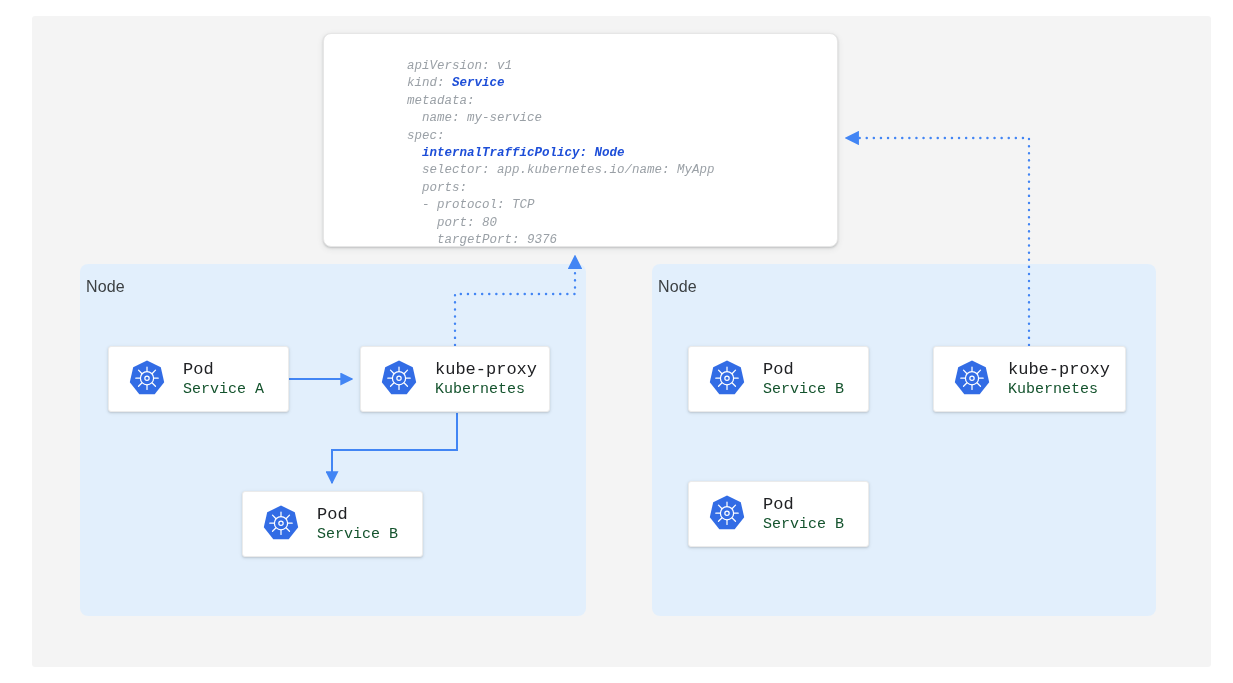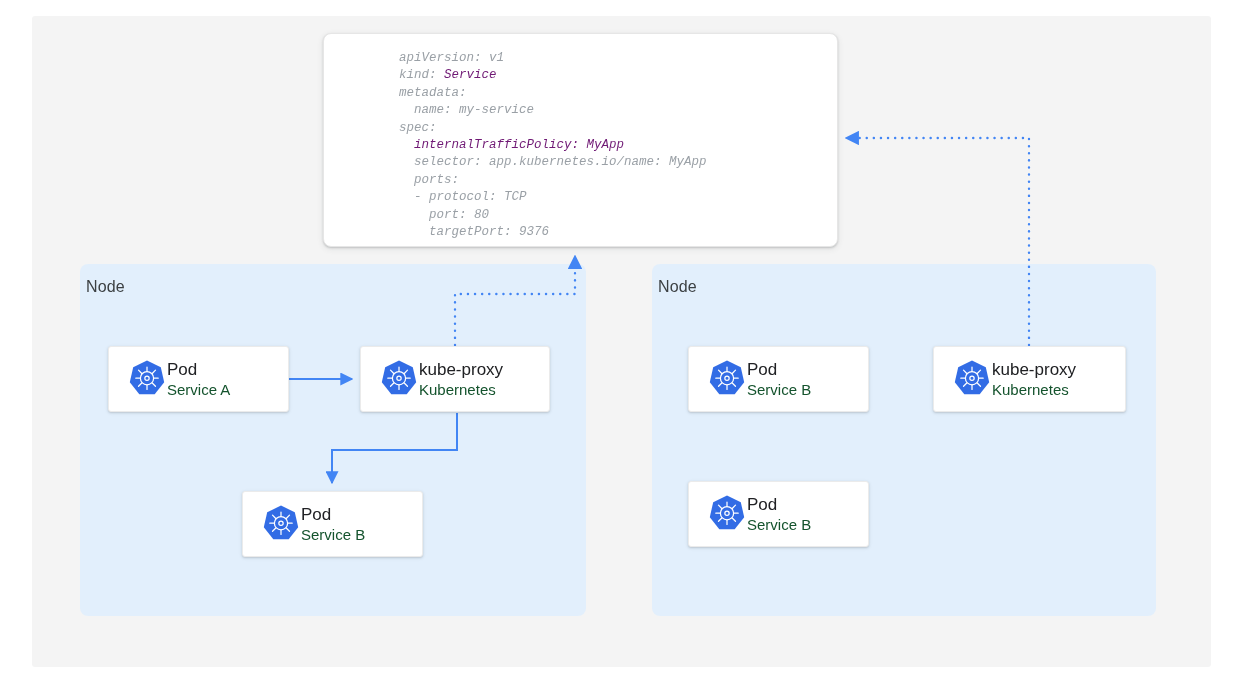--- a/index.html
+++ b/index.html
@@ -52,53 +52,55 @@
     background: #ffffff;
     border: 1px solid #e6e6e6;
     border-radius: 8px;
     box-sizing: border-box;
     box-shadow: 0 1px 2px rgba(60,64,67,.22), 0 2px 6px rgba(60,64,67,.10);
   }
   #yaml-code {
     position: absolute;
     left: 75px;
     top: 16px;
-    margin: 0;
+    margin: 8px;
     font-family: "Liberation Mono", "DejaVu Sans Mono", monospace;
     font-style: italic;
     font-size: 12.5px;
     line-height: 17.4px;
     color: #9aa0a6;
     white-space: pre;
   }
   #yaml-code b {
-    color: #701a75;
-    font-weight: 400;
+    color: #1d4ed8;
+    font-weight: 700;
   }
   
   .res-card {
     position: absolute;
     background: #ffffff;
     border: 1px solid #ebebeb;
     border-radius: 3px;
     box-sizing: border-box;
     box-shadow: 0 1px 2px rgba(60,64,67,.18), 0 1px 4px rgba(60,64,67,.08);
     display: flex;
     align-items: center;
   }
   .res-logo {
     width: 40px;
     height: 40px;
     margin-left: 18px;
     flex: 0 0 auto;
   }
   .res-text {
+    margin-left: 16px;
     display: flex;
     flex-direction: column;
     justify-content: center;
+    font-family: Liberation Mono, monospace;
   }
   .res-title {
     font-size: 17px;
     color: #202124;
     line-height: 21px;
     white-space: nowrap;
   }
   .res-sub {
     font-size: 15px;
     color: #14532d;
@@ -154,21 +156,21 @@
 
     <path d="M 1029 345 L 1029 138 L 846 138" fill="none" stroke="#4285f4" stroke-width="2.4" stroke-dasharray="0.1 7" stroke-linecap="round" marker-end="url(#arrow-dotted)"></path>
   </svg>
 
   <div id="yaml-card">
     <pre id="yaml-code">apiVersion: v1
 kind: <b>Service</b>
 metadata:
   name: my-service
 spec:
-  <b>internalTrafficPolicy: MyApp</b>
+  <b>internalTrafficPolicy: Node</b>
   selector: app.kubernetes.io/name: MyApp
   ports:
   - protocol: TCP
     port: 80
     targetPort: 9376</pre>
   </div>
 
   <div class="res-card" id="card-pod-a">
     <svg class="res-logo" viewBox="0 0 100 100">
       <path d="M50 4 L84.5 20.6 L93 57.9 L69.2 88.1 L30.8 88.1 L7 57.9 L15.5 20.6 Z" fill="#326ce5"></path>

